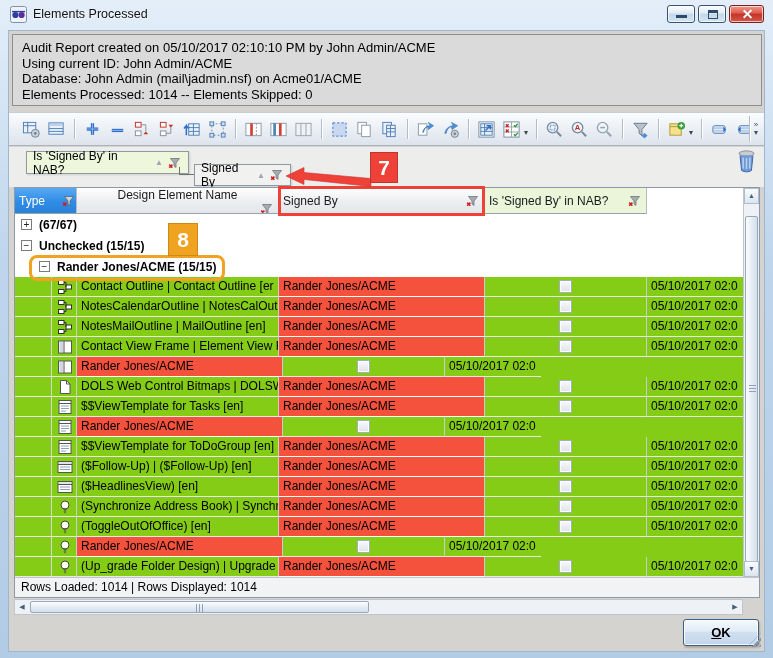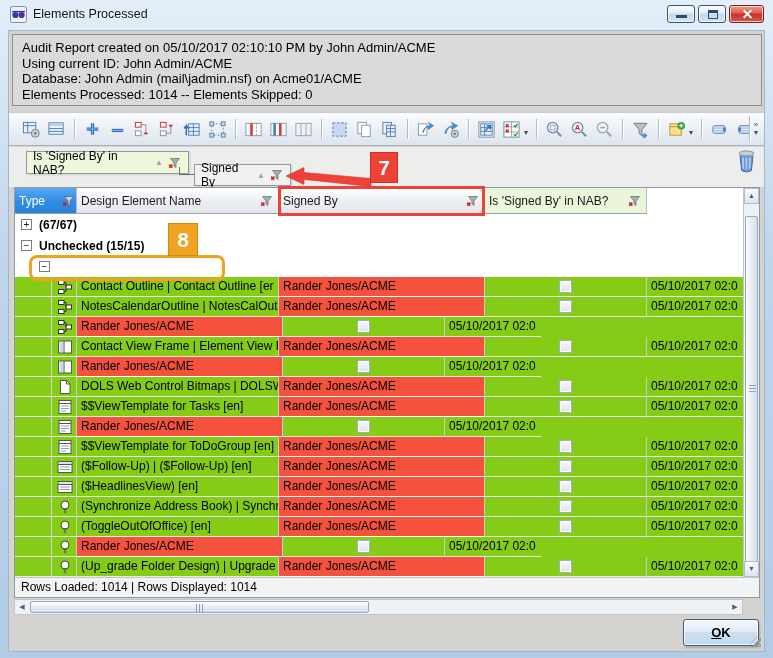--- a/index.html
+++ b/index.html
@@ -60,21 +60,21 @@
   .trash { position:absolute; left:727px; top:2px; width:21px; height:24px; cursor:pointer; }
   
   .table { position:absolute; left:5px; top:156px; width:746px; height:411px;
            background:#fff; border:1px solid #8a9aaa; }
   .thead { display:flex; height:26px; }
   .th { font-size:12px; color:#1a1a1a; display:flex; align-items:center; padding:0 4px;
         background:linear-gradient(#ffffff,#eceef1 55%,#e2e6ea); border-right:1px solid #b7bdc4;
         border-bottom:1px solid #98a2ac; cursor:pointer; white-space:nowrap; overflow:hidden; }
   .th .fx { margin-left:auto; }
   .th-type { width:62px; background:linear-gradient(#5aa9f2,#2f8ce6 55%,#2a82d9); color:#fff;gap:17px; }
-  .th-name { width:202px; } .th-signed { width:206px; } .th-nab { width:162px; background:var(--nab-green,#eaf5d9); }
+  .th-name { width:202px;flex-direction:column; } .th-signed { width:206px; } .th-nab { width:162px; background:var(--nab-green,#eaf5d9); }
   .th-last { width:96px; border-right:none; }
   .grow { display:flex; align-items:center; height:21px; background:#fff; font-weight:bold;
           font-size:12px; color:#000; width:728px; }
   .ebox { width:11px; height:11px; border:1px solid #7c7c7c; background:#fff; font-size:10px;
           line-height:9px; text-align:center; color:#222; font-weight:normal; margin-right:7px; cursor:pointer; }
   .g0 { padding-left:6px; } .g1 { padding-left:24px; }
   .drow { display:flex; height:20px; background:#84cc16; cursor:default; }
   .cell { font-size:12px; color:#000; overflow:hidden; white-space:nowrap; }
   .c-type { width:62px; position:relative; border-right:1px solid #c9cdd2; border-bottom:1px solid #e6e8ea; }
   .tree-line { position:absolute; left:36px; top:0; bottom:0; border-left:1px solid #d4d7da; }
@@ -429,20 +429,21 @@
       <div class="grow g0">
         <span class="ebox">+</span>
         <span>(67/67)</span>
       </div>
       <div class="grow g0">
         <span class="ebox">−</span>
         <span>Unchecked (15/15)</span>
       </div>
       <div class="grow g1">
         <span class="ebox">−</span>
+        <span>Rander Jones/ACME (15/15)</span>
       </div>
 
       <div>
   <div class="drow">
     <div class="cell c-type">
       <span class="tree-line"></span>
       <span class="ticon"><svg viewBox="0 0 16 16">
                   <rect x="1.5" y="1.5" width="5.5" height="4" fill="#fff" stroke="#333"></rect>
                   <rect x="9" y="6" width="5.5" height="4" fill="#fff" stroke="#333"></rect>
                   <rect x="1.5" y="10.5" width="5.5" height="4" fill="#fff" stroke="#333"></rect>
@@ -478,20 +479,21 @@
   <div class="drow">
     <div class="cell c-type">
       <span class="tree-line"></span>
       <span class="ticon"><svg viewBox="0 0 16 16">
                   <rect x="1.5" y="1.5" width="5.5" height="4" fill="#fff" stroke="#333"></rect>
                   <rect x="9" y="6" width="5.5" height="4" fill="#fff" stroke="#333"></rect>
                   <rect x="1.5" y="10.5" width="5.5" height="4" fill="#fff" stroke="#333"></rect>
                   <path d="M7 3.5h2v4.5M7 12.5h2V10" fill="none" stroke="#333"></path>
                 </svg></span>
     </div>
+    <div class="cell c-name">NotesMailOutline | MailOutline [en]</div>
     <div class="cell c-signed">Rander Jones/ACME</div>
     <div class="cell c-nab">
       <span class="cb"></span>
     </div>
     <div class="cell c-last">05/10/2017 02:0</div>
   </div>
 
   <div class="drow">
     <div class="cell c-type">
       <span class="tree-line"></span>

